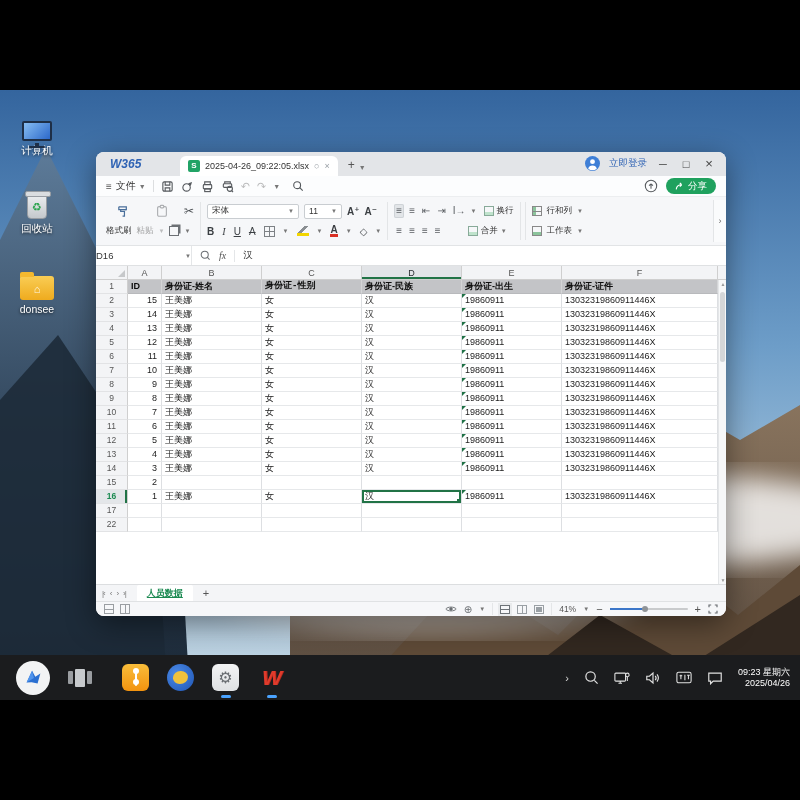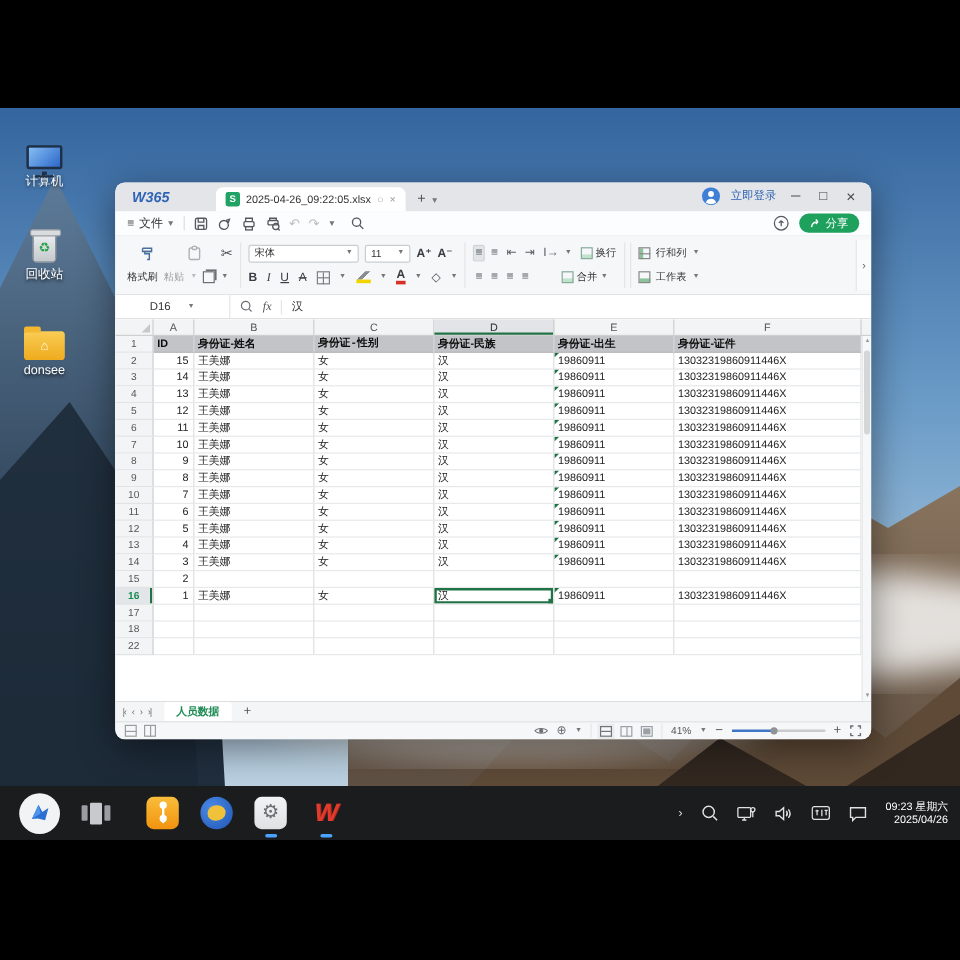--- a/index.html
+++ b/index.html
@@ -71,21 +71,21 @@
   .alic { font-size:10px; color:#5a5e62; line-height:12px; padding:1px 2px; border-radius:2px; }
   .alic.on { background:#e2e5e8; box-shadow:inset 0 0 0 1px #cfd3d7; }
   .miniic { width:10px; height:10px; border:1px solid #8a9; background:linear-gradient(#bfe3cc,#bfe3cc) left bottom/10px 3px no-repeat; }
   .numic { font-size:8px; color:#4a4e52; }
   .gridic { width:10px; height:10px; border:1px solid #888;
     background:linear-gradient(#888,#888) center/10px 1px no-repeat, linear-gradient(#8bc49b,#8bc49b) left/3px 10px no-repeat; }
   .sheetic { width:10px; height:10px; border:1px solid #888; background:linear-gradient(#8bc49b,#8bc49b) bottom/10px 3px no-repeat; }
   .expander { width:13px; border-left:1px solid #e3e5e7; background:#fafbfc; display:flex; align-items:center; justify-content:center; color:#666; font-size:9px; margin-left:auto; }
 
   .fbar { height:20px; background:#fff; border-bottom:1px solid #dfe1e3; display:flex; align-items:center; flex:none; }
-  .namebox { width:96px; display:flex; align-items:center; justify-content:center; gap:14px; font-size:9.5px; color:#333; border-right:1px solid #e4e6e8; height:100%; }
+  .namebox { width:96px; display:flex; align-items:center; justify-content:space-between; gap:14px; font-size:9.5px; color:#333; border-right:1px solid #e4e6e8; height:100%; }
   .fxwrap { display:flex; align-items:center; gap:8px; padding:0 8px; }
   .fx { font-style:italic; font-family:"Liberation Serif",serif; font-size:10px; color:#555; }
   .fdiv { width:1px; height:12px; background:#e4e6e8; }
   .fcontent { font-size:9.5px; color:#333; }
 
   .sheet { flex:1; position:relative; background:#fff; overflow:hidden; }
   .colhdrs { display:flex; height:14px; background:#f3f4f6; border-bottom:1px solid #cfcfcf; }
   .corner { width:32px; flex:none; position:relative; border-right:1px solid #cfcfcf; }
   .corner::after { content:""; position:absolute; right:2px; bottom:2px; border-left:7px solid transparent; border-bottom:7px solid #c6c8ca; }
   .colh { flex:none; text-align:center; font-size:9px; color:#555; line-height:14px; border-right:1px solid #cfcfcf; }
@@ -99,21 +99,21 @@
   .cell.num { text-align:right; padding-right:4px; }
   .cell.tri::before { content:""; position:absolute; left:0; top:0; border-top:4px solid #1e7145; border-right:4px solid transparent; }
   .cell.selcell { box-shadow:inset 0 0 0 2px #217346; }
   .cell.selcell::after { content:""; position:absolute; right:0; bottom:0; width:4px; height:4px; background:#217346; }
   .vsb { position:absolute; right:0; top:14px; bottom:0; width:8px; background:#f6f7f8; border-left:1px solid #e4e6e8; }
   .vsb .thumb { position:absolute; left:1px; right:1px; top:12px; height:70px; background:#d4d6d8; border-radius:3px; }
   .vsb .ar { position:absolute; left:0; width:8px; font-size:5px; color:#999; text-align:center; }
 
   .tabbar { height:17px; background:#f4f5f7; border-top:1px solid #dcdee0; display:flex; align-items:center; padding:0 6px; flex:none; }
   .nav { font-size:8px; color:#777; margin-right:5px; letter-spacing:-1px; }
-  .stab { background:#fff; color:#1c8a52; font-weight:700; font-size:9px; padding:2px 10px; margin-left:6px; border-radius:2px 2px 0 0; box-shadow:0 -1px 0 #e0e0e0 inset; }
+  .stab { background:#fff; color:#1c8a52; font-weight:700; font-size:9px; padding:2px 10px; margin-left:6px; border-radius:2px 2px 0 0; box-shadow:0 -1px 0 #e0e0e0 inset;text-decoration:underline; }
   .addsheet { margin-left:10px; color:#555; font-size:11px; }
 
   .statusbar { height:15px; background:#f6f7f9; border-top:1px solid #e0e2e4; display:flex; align-items:center; padding:0 8px; flex:none; font-size:8.5px; color:#555; }
   .sic { width:10px; height:10px; border:1px solid #9a9ea2; margin-right:6px; background:linear-gradient(#9a9ea2,#9a9ea2) center/10px 1px no-repeat; }
   .sic.b { background:linear-gradient(#9a9ea2,#9a9ea2) center/1px 10px no-repeat; }
   .sb-right { margin-left:auto; display:flex; align-items:center; gap:7px; }
   .vic { width:10px; height:9px; border:1px solid #9aa0a5; }
   .vic.on { box-shadow:0 0 0 2px #e8eaec; border-color:#6d7378; background:linear-gradient(#6d7378,#6d7378) center/8px 1px no-repeat; }
   .vic.v2 { background:linear-gradient(#9aa0a5,#9aa0a5) center/1px 9px no-repeat; }
   .vic.v3 { background:linear-gradient(#9aa0a5,#9aa0a5) 1px 1px/6px 5px no-repeat; }
@@ -547,29 +547,20 @@
           <div class="grow">
             <div class="rowh">17</div>
             <div class="cell num" style="width: 34px;"></div>
             <div class="cell" style="width: 100px;"></div>
             <div class="cell" style="width: 100px;"></div>
             <div class="cell" style="width: 100px;"></div>
             <div class="cell" style="width: 100px;"></div>
             <div class="cell" style="width: 156px;"></div>
           </div>
           <div class="grow">
-            <div class="rowh">18</div>
-            <div class="cell num" style="width: 34px;"></div>
-            <div class="cell" style="width: 100px;"></div>
-            <div class="cell" style="width: 100px;"></div>
-            <div class="cell" style="width: 100px;"></div>
-            <div class="cell" style="width: 100px;"></div>
-            <div class="cell" style="width: 156px;"></div>
-          </div>
-          <div class="grow">
             <div class="rowh">22</div>
             <div class="cell num" style="width: 34px;"></div>
             <div class="cell" style="width: 100px;"></div>
             <div class="cell" style="width: 100px;"></div>
             <div class="cell" style="width: 100px;"></div>
             <div class="cell" style="width: 100px;"></div>
             <div class="cell" style="width: 156px;"></div>
           </div>
         </div>
       <div class="vsb">

